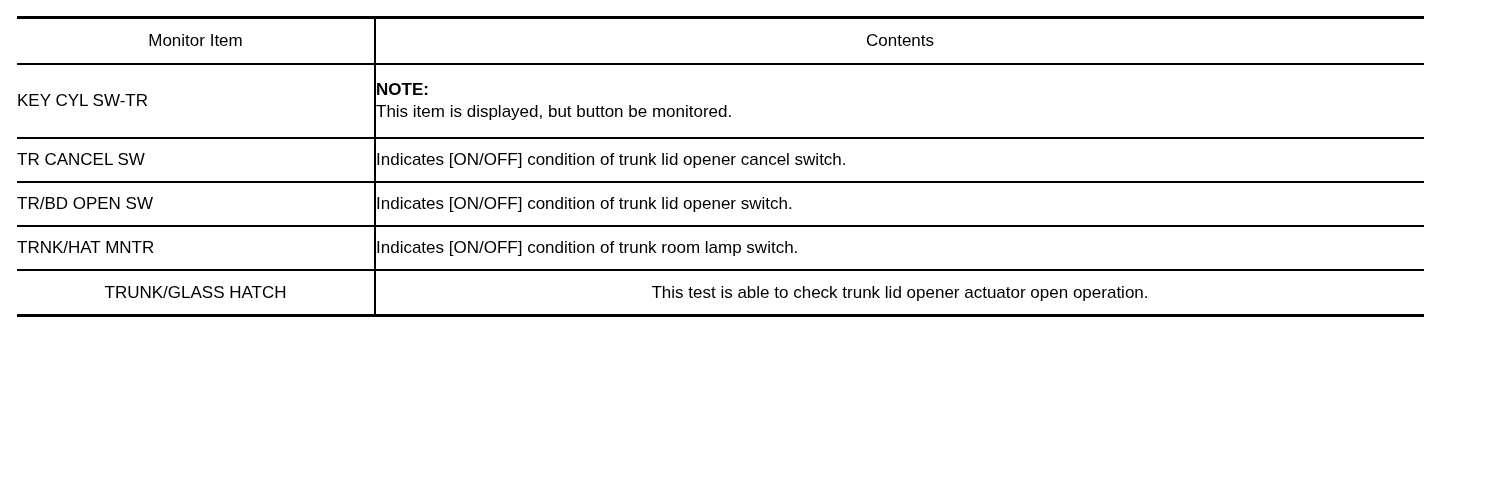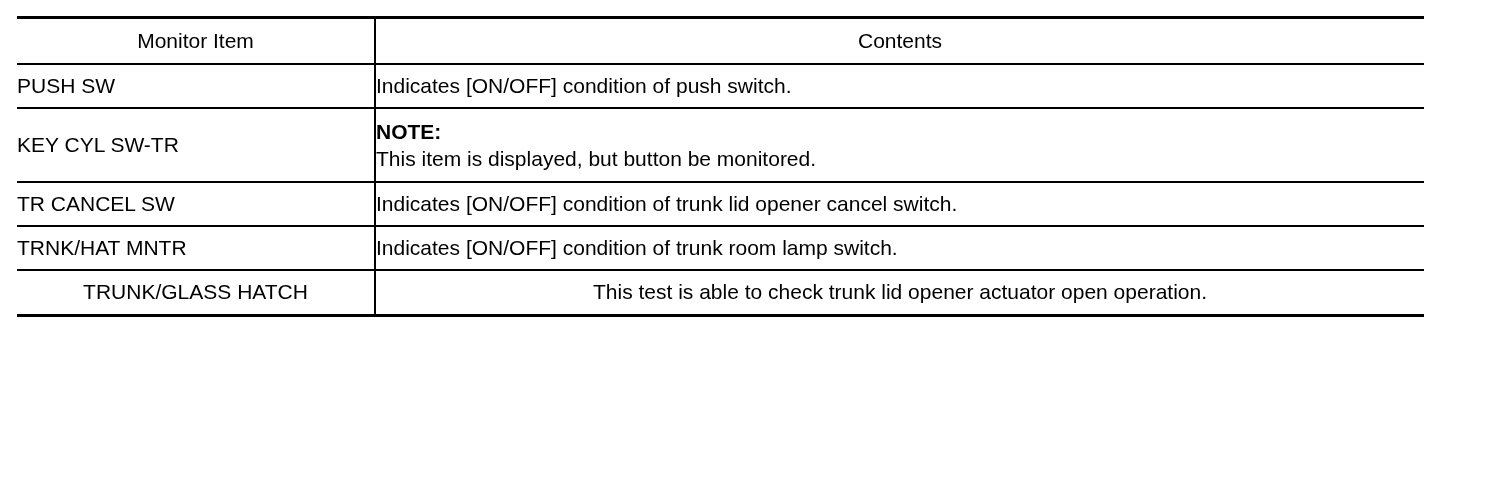--- a/index.html
+++ b/index.html
@@ -43,21 +43,21 @@
   table.monitor-table col.col-contents { width: 1049px; }
 
   table.monitor-table tr { }
 
   table.monitor-table th,
   table.monitor-table td {
     padding: 0;
     margin: 0;
     vertical-align: middle;
     font-weight: normal;
-    font-size: 21px;
+    font-size: 17px;
     line-height: 1.25;
     color: #000;
   }
 
   
   table.monitor-table tr.rule-below > th,
   table.monitor-table tr.rule-below > td {
     border-bottom: 2px solid #000;
   }
 
@@ -116,42 +116,42 @@
         <col class="col-contents">
       </colgroup>
       <thead>
         <tr class="row-head rule-below">
           <th class="head-item">Monitor Item</th>
           <th class="head-contents">Contents</th>
         </tr>
       </thead>
       <tbody>
 
-        <tr class="row-std rule-below">
-          <td class="cell-item">PUSH SW</td>
-          <td class="cell-contents">Indicates [ON/OFF] condition of push switch.</td>
-        </tr>
 
 
 
         <tr class="row-tall rule-below">
           <td class="cell-item">KEY CYL SW-TR</td>
           <td class="cell-contents">
             <span class="note-block">
               <span class="note-label">NOTE:</span>
               <span class="note-text">This item is displayed, but button be monitored.</span>
             </span>
           </td>
         </tr>
 
         <tr class="row-std rule-below">
           <td class="cell-item">TR CANCEL SW</td>
           <td class="cell-contents">Indicates [ON/OFF] condition of trunk lid opener cancel switch.</td>
         </tr>
 
+        <tr class="row-std rule-below">
+          <td class="cell-item">TR/BD OPEN SW</td>
+          <td class="cell-contents">Indicates [ON/OFF] condition of trunk lid opener switch.</td>
+        </tr>
 
         <tr class="row-std rule-below">
           <td class="cell-item">TRNK/HAT MNTR</td>
           <td class="cell-contents">Indicates [ON/OFF] condition of trunk room lamp switch.</td>
         </tr>
 
 
         <tr class="row-last">
           <td class="cell-item">TRUNK/GLASS HATCH</td>
           <td class="cell-contents">This test is able to check trunk lid opener actuator open operation.</td>

